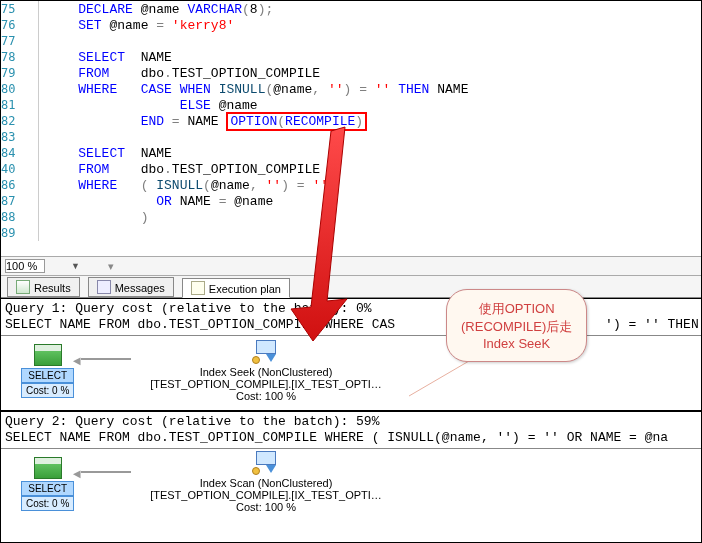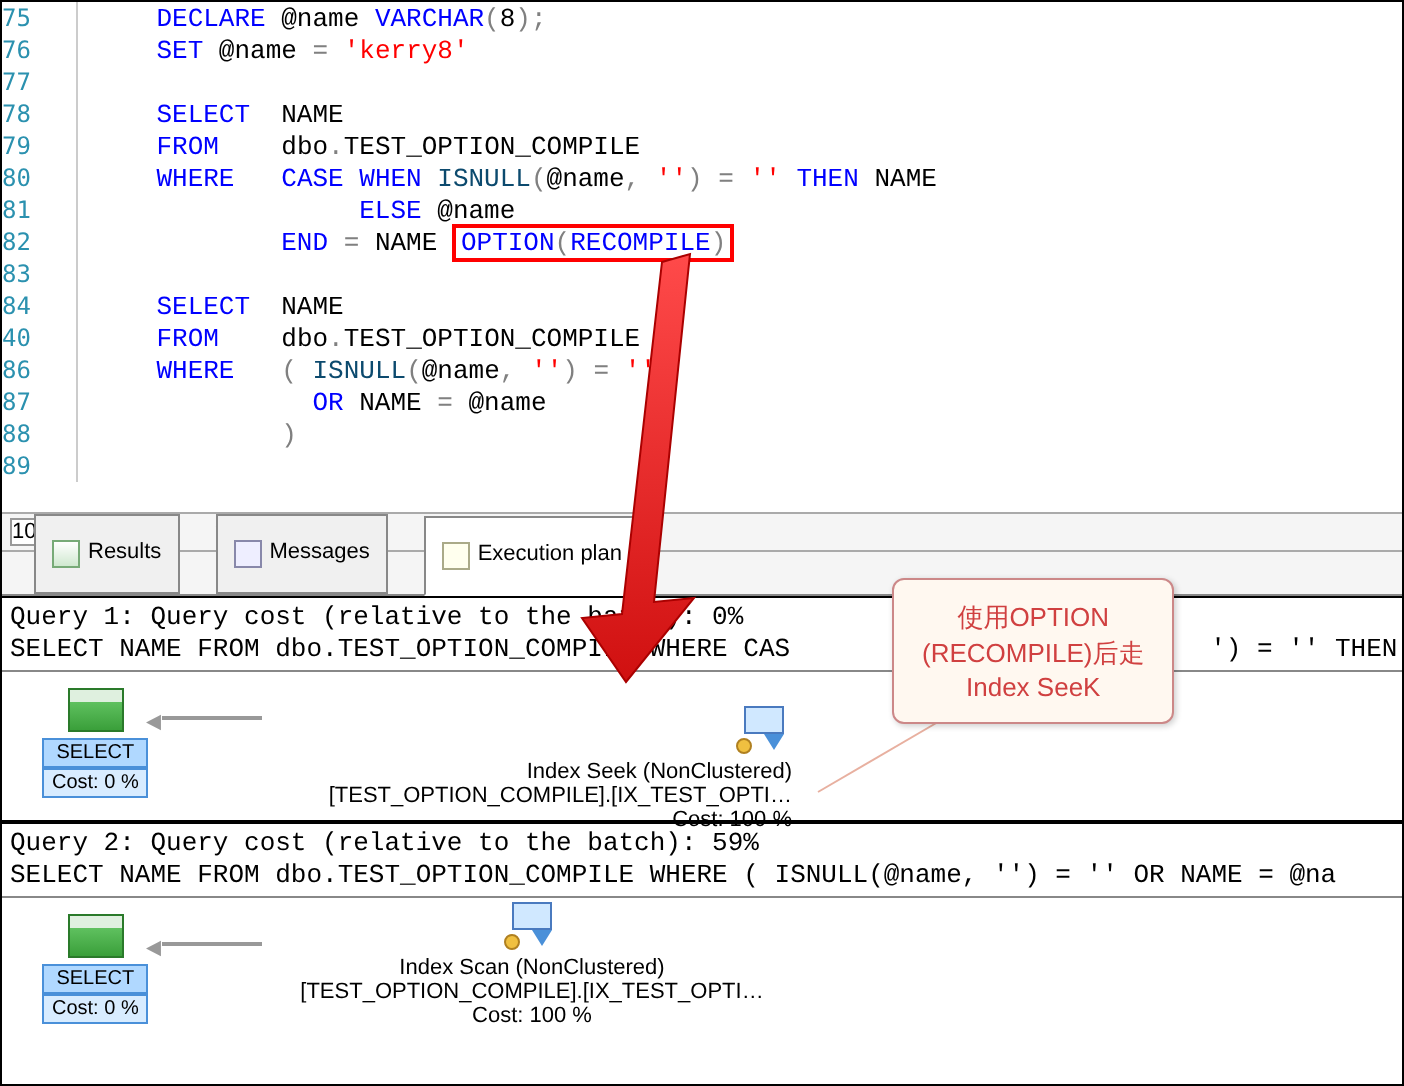--- a/index.html
+++ b/index.html
@@ -10,21 +10,21 @@
 .code { display: inline-block; padding-left: 8px; font-family: "Courier New", monospace; font-size: 13px; }
 .kw { color: #0000ff; }
 .func { color: #0c4a6e; }
 .str { color: #ff0000; }
 .op { color: #808080; }
 .highlight-box { border: 2px solid #ff0000; padding: 0 2px; }
 .zoom-bar { border-top: 1px solid #aaa; border-bottom: 1px solid #aaa; height: 20px; line-height: 20px; font-family: "Segoe UI", sans-serif; font-size: 11px; padding-left: 2px; background: #f5f5f5; display: flex; align-items: center; gap: 24px; }
 .zoom-bar input { width: 40px; font-size: 11px; border: 1px solid #999; margin-left: 2px; }
 .dropdown-arrow { font-size: 9px; color: #555; margin-left: 2px; }
 .tabs { height: 22px; border-bottom: 1px solid #888; display: flex; align-items: flex-end; font-family: "Tahoma", sans-serif; font-size: 11px; background: #f5f5f5; }
-.tab { border: 1px solid #888; padding: 12px 8px; margin-right: 2px; margin-left: 16px; background: #fff; display: flex; align-items: flex-start; cursor: pointer; }
+.tab { border: 1px solid #888; padding: 2px 8px; margin-right: 2px; margin-left: 6px; background: #fff; display: flex; align-items: flex-end; cursor: pointer; }
 .tab.active { background: #fff; border-bottom: 1px solid #fff; margin-bottom: -1px; font-weight: normal; }
 .tab.inactive { background: #f0f0f0; }
 .tab .icon { width: 14px; height: 14px; margin-right: 4px; display: inline-block; }
 .plan-area { font-family: "Courier New", monospace; font-size: 13px; }
 .plan-header { white-space: pre; padding: 2px 4px; border-top: 1px solid #000; border-bottom: 1px solid #888; line-height: 16px; }
 .plan-body { height: 75px; position: relative; padding: 10px; border-bottom: 1px solid #000; }
 .plan-node { position: absolute; text-align: center; font-family: "Tahoma", sans-serif; font-size: 11px; }
 .sel-box { background: #b0d8ff; border: 1px solid #4a90d9; padding: 1px 4px; font-size: 10px; }
 .arrow-connector { position: absolute; border-top: 2px solid #999; }
 .red-arrow { position: absolute; pointer-events: none; }
@@ -84,21 +84,21 @@
 SELECT NAME FROM dbo.TEST_OPTION_COMPILE WHERE CAS</span><span style="display:inline-block;width:210px;"></span><span>') = '' THEN </span></div>
   <div class="plan-body">
     <div class="plan-node" style="left:20px; top:8px;">
       <span class="icon-grid"></span><br>
       <div class="sel-box">SELECT</div>
       <div class="sel-box" style="background:#d8ecff;">Cost: 0 %</div>
     </div>
     <div class="arrow-connector" style="left:80px; top:22px; width:50px;">
       <span style="position:absolute;left:-8px;top:-6px;color:#999;">◄</span>
     </div>
-    <div class="plan-node" style="left:135px; top:17px; width:260px;text-align:right;">
+    <div class="plan-node" style="left:135px; top:4px; width:260px;">
       <span class="icon-seek"><span class="box"></span><span class="ball"></span><span class="tri"></span></span><br>
       <div>Index Seek (NonClustered)</div>
       <div>[TEST_OPTION_COMPILE].[IX_TEST_OPTI…</div>
       <div>Cost: 100 %</div>
     </div>
   </div>
 
   <div class="plan-header">Query 2: Query cost (relative to the batch): 59%
 SELECT NAME FROM dbo.TEST_OPTION_COMPILE WHERE ( ISNULL(@name, '') = '' OR NAME = @na</div>
   <div class="plan-body" style="border-bottom:none;">
@@ -123,17 +123,17 @@
   <defs>
     <linearGradient id="rg" x1="0" y1="0" x2="0" y2="1">
       <stop offset="0" stop-color="#ff4a4a"></stop>
         <stop offset="1" stop-color="#d01010"></stop>
     </linearGradient>
   </defs>
   <polygon points="330,130 344,126 326,300 346,298 312,340 290,308 310,306" fill="url(#rg)" stroke="#a00" stroke-width="1"></polygon>
   <line x1="408" y1="395" x2="468" y2="360" stroke="#e8b0a0" stroke-width="1"></line>
 </svg>
 
-<div class="callout" style="left:445px; top:288px;">
+<div class="callout" style="left:445px; top:288px;border-radius:21px;">
   <div>使用OPTION</div>
   <div>(RECOMPILE)后走</div>
   <div>Index SeeK</div>
 </div>
 
 </body></html>

